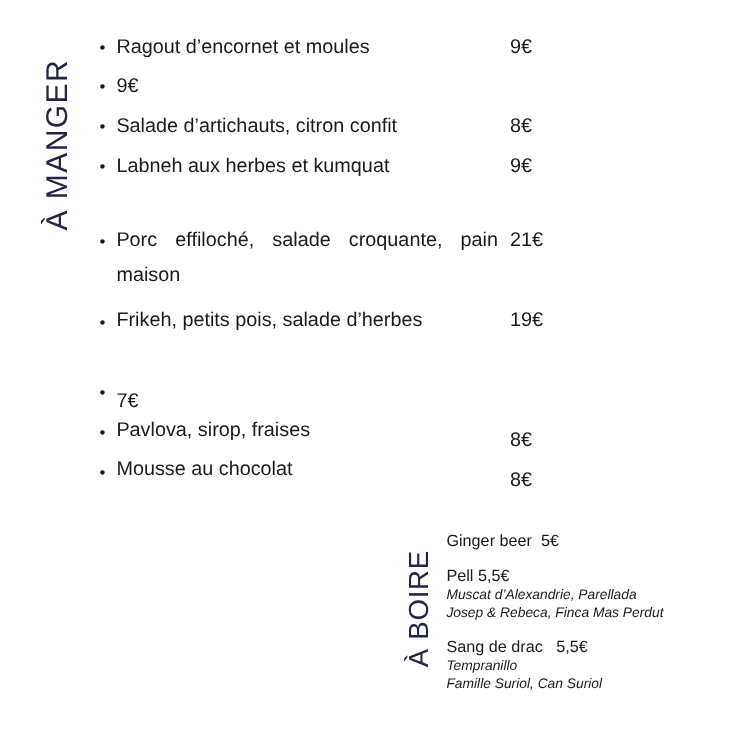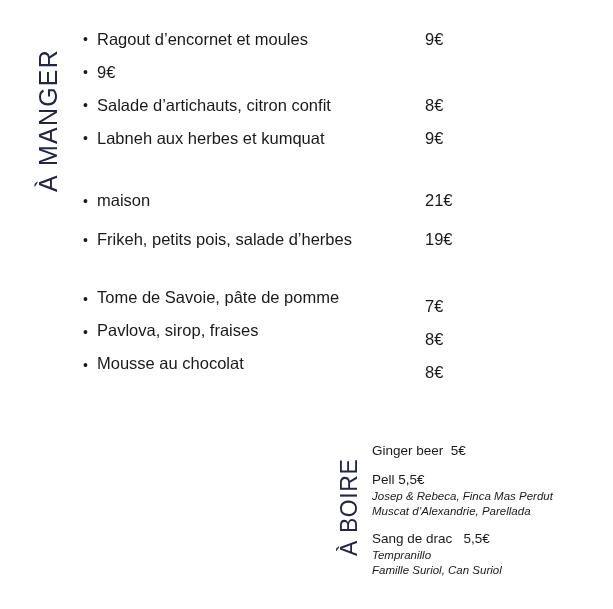--- a/index.html
+++ b/index.html
@@ -148,37 +148,37 @@
       <span class="food-price">9€</span>
     </div>
   </div>
 
   <div class="group-gap-a"></div>
 
   <div class="food-group g2">
     <div class="food-row">
       <span class="bullet">•</span>
       <span class="food-name justify">
+        <span>Porc effiloché, salade croquante, pain</span>
         <span class="wrap-line">maison</span>
       </span>
       <span class="food-price">21€</span>
     </div>
     <div class="food-row">
       <span class="bullet">•</span>
       <span class="food-name">Frikeh, petits pois, salade d’herbes</span>
       <span class="food-price">19€</span>
     </div>
   </div>
 
   <div class="group-gap-b"></div>
 
   <div class="food-group g3">
     <div class="food-row">
       <span class="bullet">•</span>
-      <span class="food-name">Tome de Savoie, pâte de pomme</span>
       <span class="food-price">7€</span>
     </div>
     <div class="food-row">
       <span class="bullet">•</span>
       <span class="food-name">Pavlova, sirop, fraises</span>
       <span class="food-price">8€</span>
     </div>
     <div class="food-row">
       <span class="bullet">•</span>
       <span class="food-name">Mousse au chocolat</span>
@@ -192,22 +192,22 @@
 
 <div id="drinks-section">
 
   <div class="drink-block tight">
     <div class="drink-title">Ginger beer  5€</div>
   </div>
 
 
   <div class="drink-block">
     <div class="drink-title">Pell 5,5€</div>
+    <div class="drink-sub">Muscat d’Alexandrie, Parellada</div>
     <div class="drink-sub">Josep &amp; Rebeca, Finca Mas Perdut</div>
-    <div class="drink-sub">Muscat d’Alexandrie, Parellada</div>
   </div>
 
   <div class="drink-block">
     <div class="drink-title">Sang de drac   5,5€</div>
     <div class="drink-sub">Tempranillo</div>
     <div class="drink-sub">Famille Suriol, Can Suriol</div>
   </div>
 
 </div>
 

